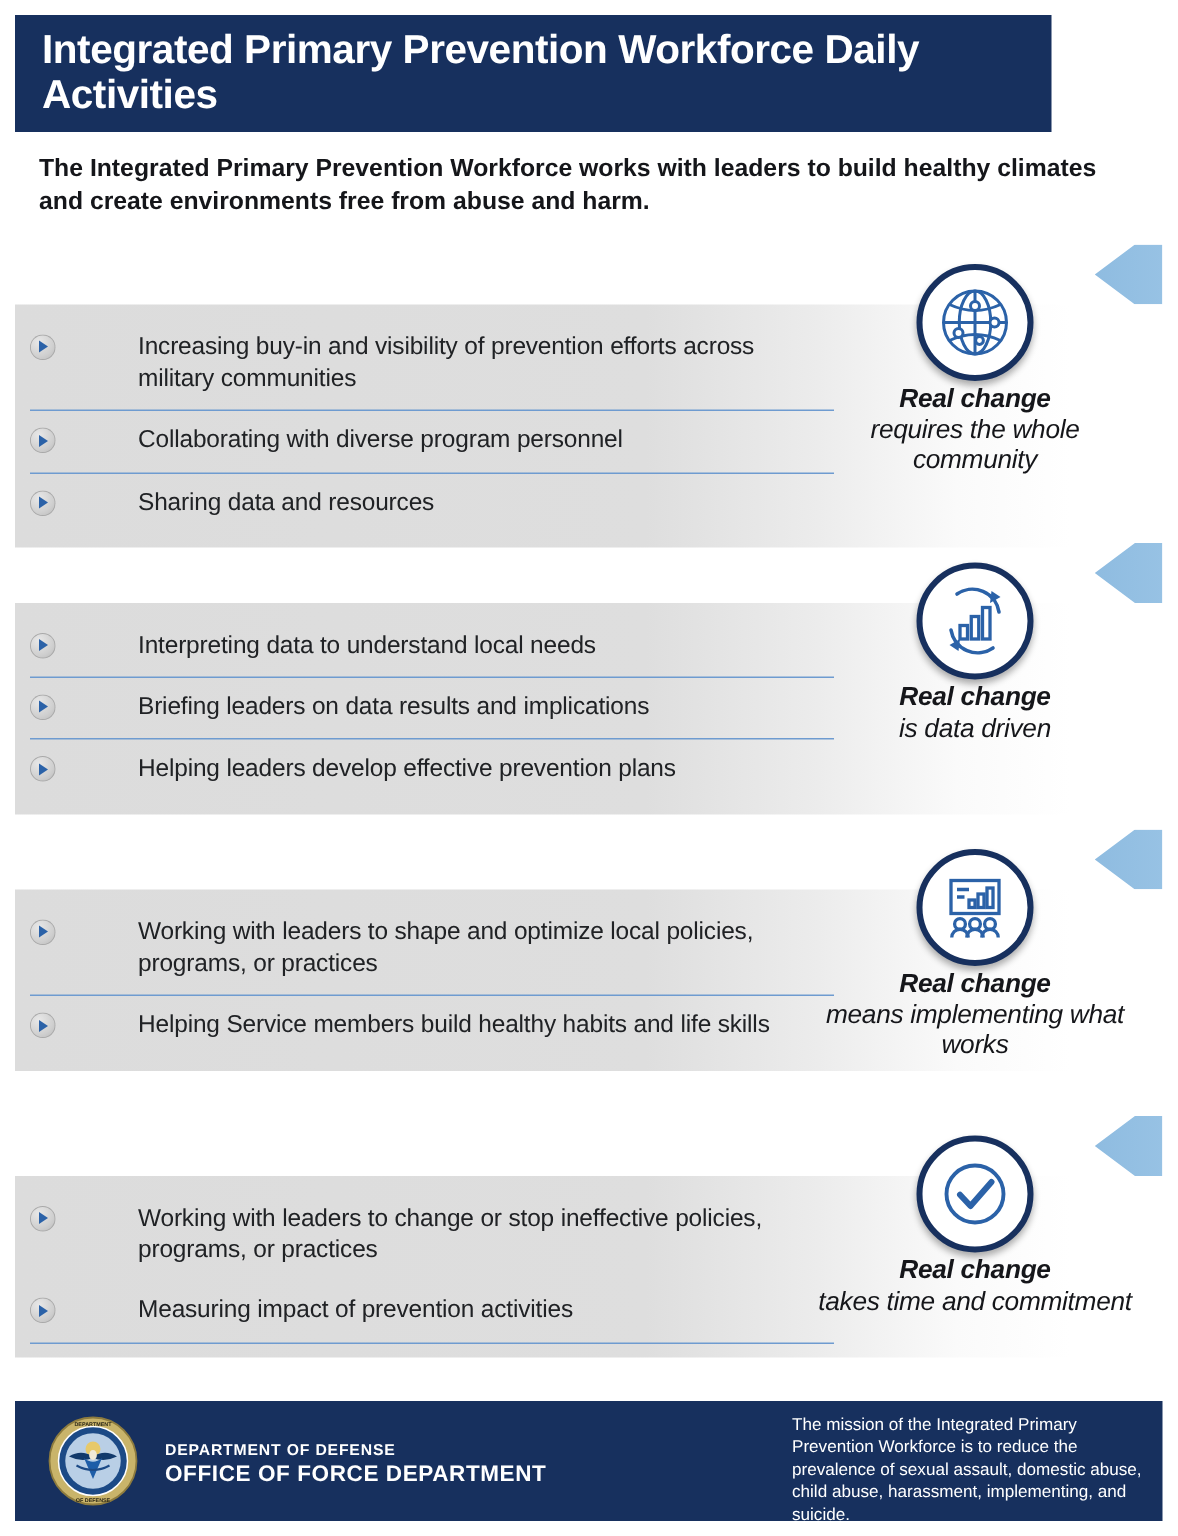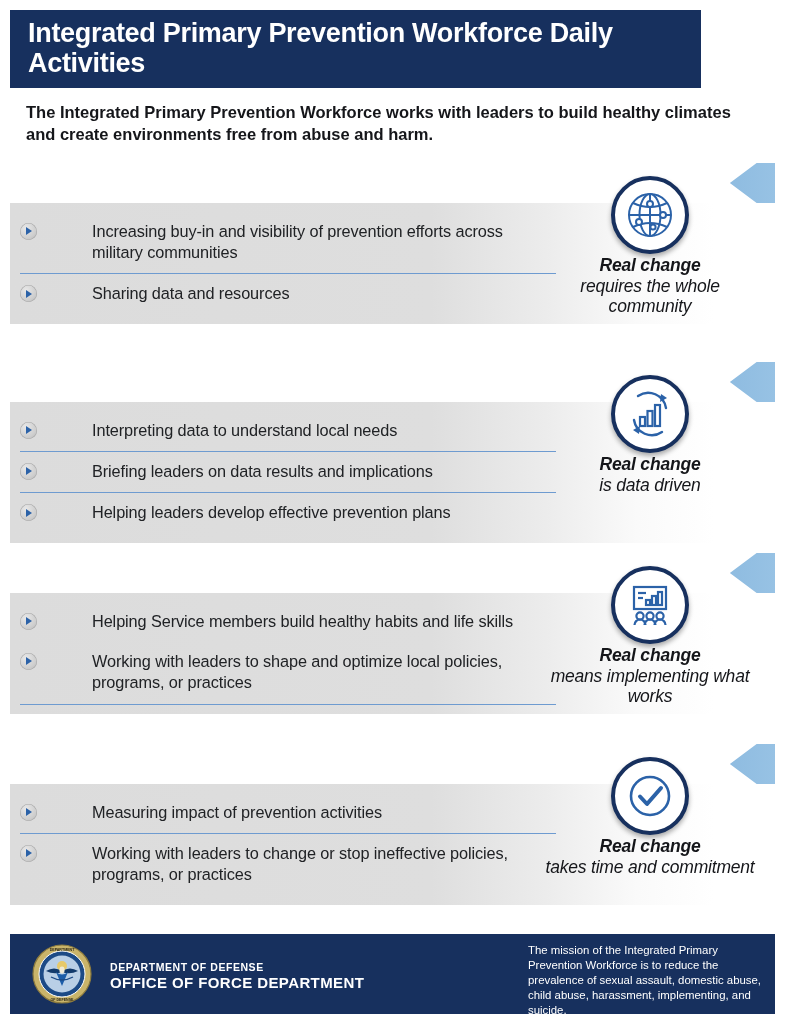--- a/index.html
+++ b/index.html
@@ -232,20 +232,24 @@
   <div class="section" style="top:163px;">
     <div class="banner">
       <div class="banner-title">Engaging the Community</div>
     </div>
     <div class="body-panel">
       <div class="bullets">
         <div class="bullet-row">
           <span class="bullet-marker"></span>
           <span class="bullet-text">Increasing buy-in and visibility of prevention efforts across military communities</span>
         </div>
+        <div class="bullet-row">
+          <span class="bullet-marker"></span>
+          <span class="bullet-text">Collaborating with diverse program personnel</span>
+        </div>
         <div class="bullet-row last">
           <span class="bullet-marker"></span>
           <span class="bullet-text">Sharing data and resources</span>
         </div>
       </div>
     </div>
     <div class="icon-col" style="left:545px; top:13px;">
       <div class="icon-badge">
         <svg width="54" height="54" viewBox="0 0 54 54" aria-hidden="true">
           <g fill="none" stroke="#2b62a8" stroke-width="2">
@@ -313,27 +317,27 @@
       </div>
     </div>
   </div>
 
   <div class="section" style="top:553px;">
     <div class="banner">
       <div class="banner-title">Implementing Prevention Activities</div>
     </div>
     <div class="body-panel">
       <div class="bullets">
+        <div class="bullet-row">
+          <span class="bullet-marker"></span>
+          <span class="bullet-text">Working with leaders to shape and optimize local policies, programs, or practices</span>
+        </div>
         <div class="bullet-row last">
           <span class="bullet-marker"></span>
           <span class="bullet-text">Helping Service members build healthy habits and life skills</span>
-        </div>
-        <div class="bullet-row">
-          <span class="bullet-marker"></span>
-          <span class="bullet-text">Working with leaders to shape and optimize local policies, programs, or practices</span>
         </div>
       </div>
     </div>
     <div class="icon-col" style="left:545px; top:13px;">
       <div class="icon-badge">
         <svg width="54" height="54" viewBox="0 0 54 54" aria-hidden="true">
           <g fill="none" stroke="#2b62a8" stroke-width="2.2">
             <rect x="11" y="9" width="32" height="22"></rect>
             <line x1="15" y1="15" x2="23" y2="15"></line>
             <line x1="15" y1="20" x2="20" y2="20"></line>
@@ -357,27 +361,27 @@
       </div>
     </div>
   </div>
 
   <div class="section" style="top:744px;">
     <div class="banner">
       <div class="banner-title">Sustaining Progress Over Time</div>
     </div>
     <div class="body-panel">
       <div class="bullets">
+        <div class="bullet-row last">
+          <span class="bullet-marker"></span>
+          <span class="bullet-text">Working with leaders to change or stop ineffective policies, programs, or practices</span>
+        </div>
         <div class="bullet-row">
           <span class="bullet-marker"></span>
           <span class="bullet-text">Measuring impact of prevention activities</span>
-        </div>
-        <div class="bullet-row last">
-          <span class="bullet-marker"></span>
-          <span class="bullet-text">Working with leaders to change or stop ineffective policies, programs, or practices</span>
         </div>
       </div>
     </div>
     <div class="icon-col" style="left:545px; top:13px;">
       <div class="icon-badge">
         <svg width="54" height="54" viewBox="0 0 54 54" aria-hidden="true">
           <circle cx="27" cy="27" r="19" fill="none" stroke="#2b62a8" stroke-width="2.6"></circle>
           <path d="M17 27.5 L24 35 L38 19" fill="none" stroke="#2b62a8" stroke-width="4" stroke-linecap="round" stroke-linejoin="round"></path>
         </svg>
       </div>

